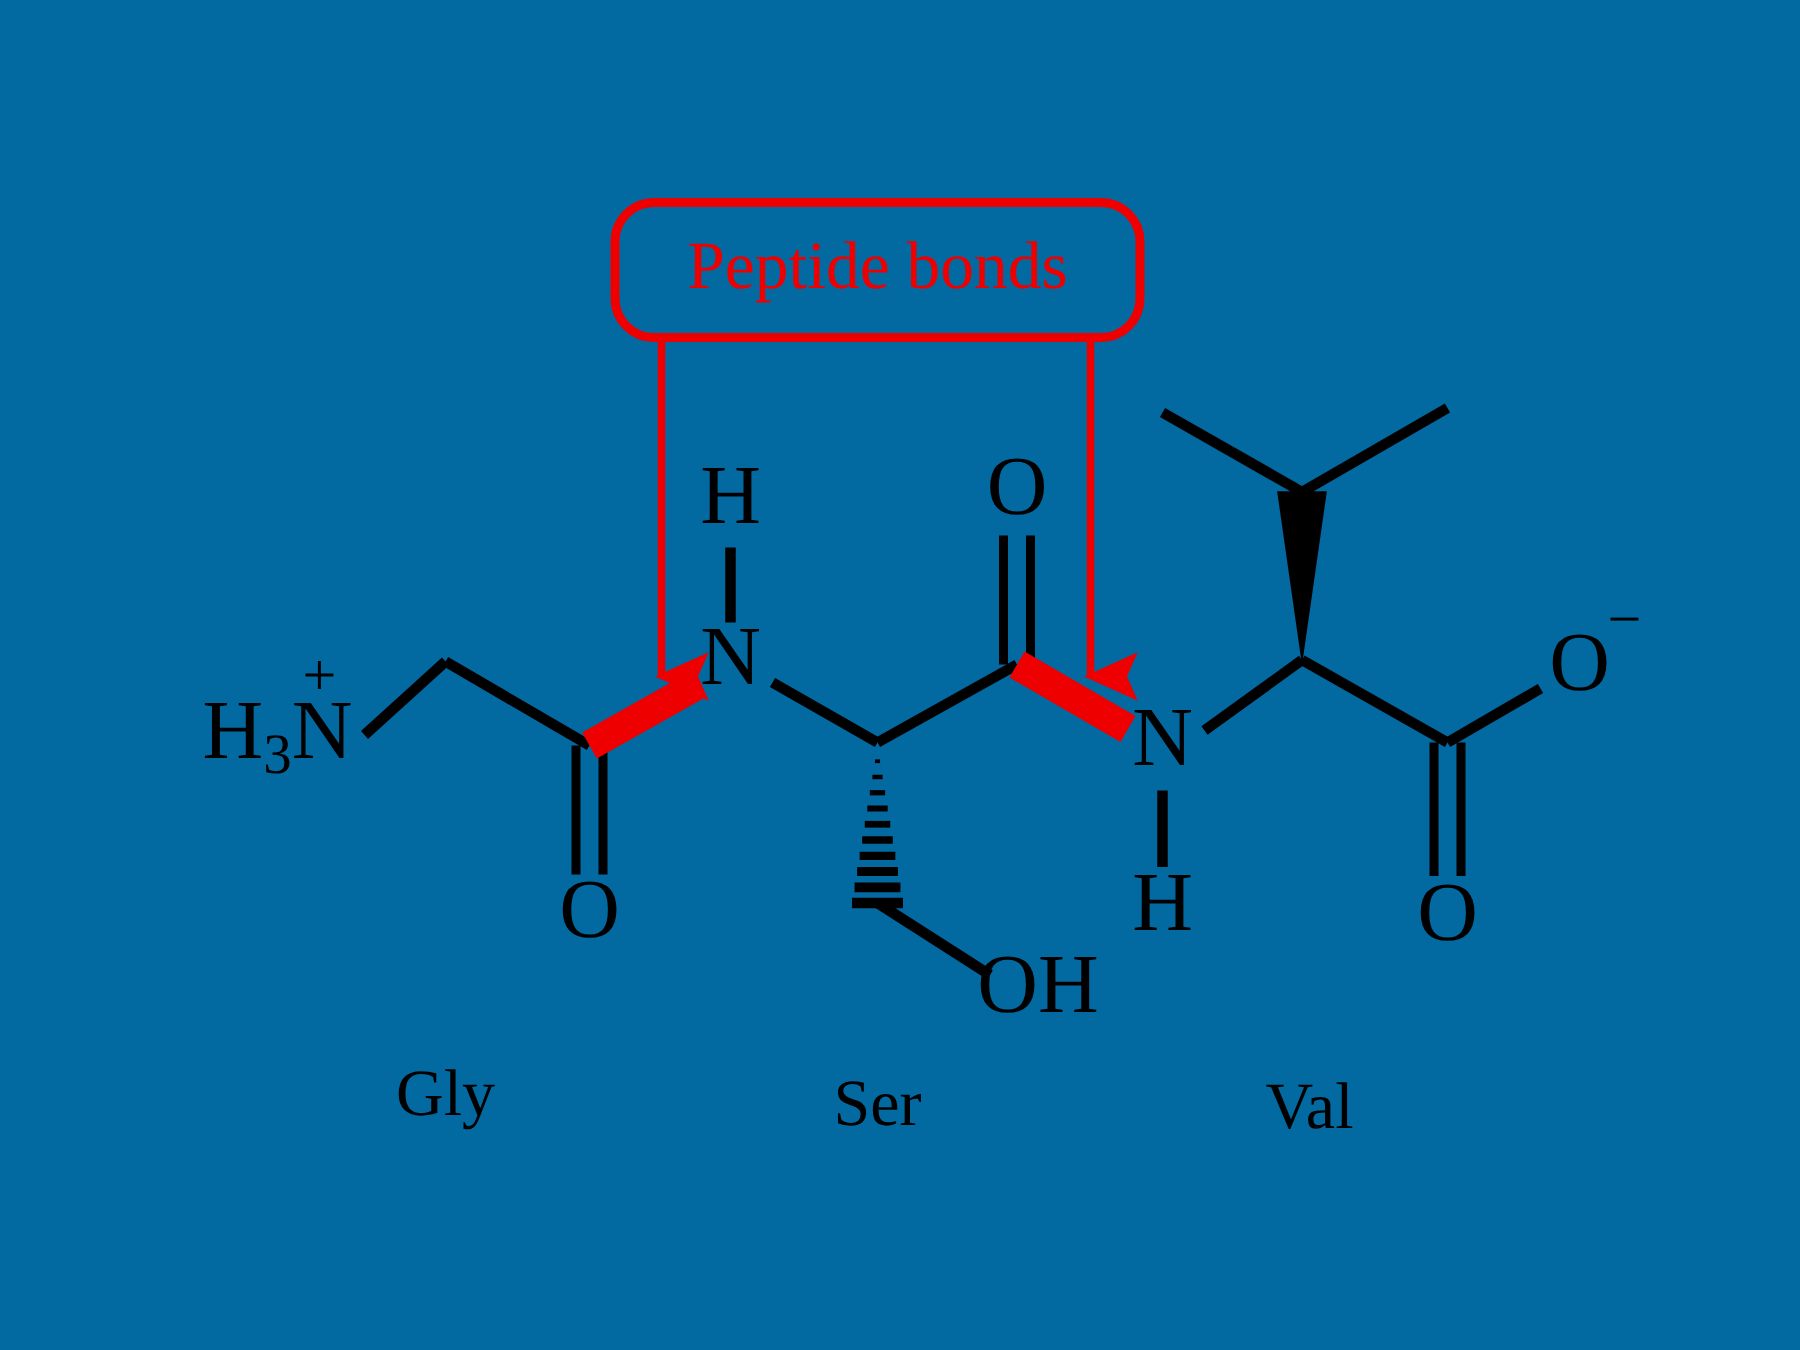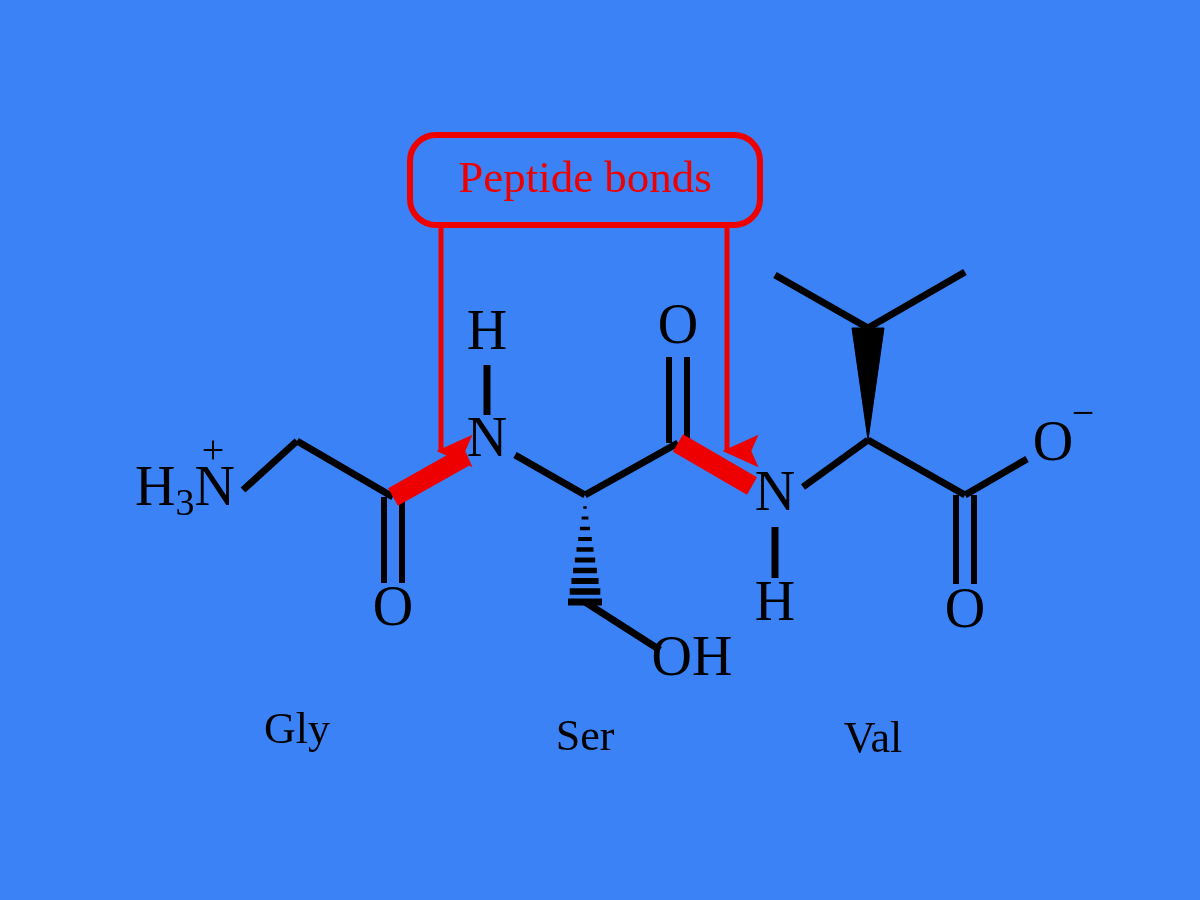--- a/index.html
+++ b/index.html
@@ -7,21 +7,21 @@
     padding: 0;
     background: #ffffff;
   }
   body {
     font-family: "Liberation Serif", "DejaVu Serif", serif;
   }
   #canvas {
     position: relative;
     width: 1200px;
     height: 900px;
-    background: #3b82f6;
+    background: #0369a1;
     overflow: hidden;
   }
   #figure {
     position: absolute;
     left: 0;
     top: 0;
     width: 1200px;
     height: 900px;
   }
   .atom-label {

